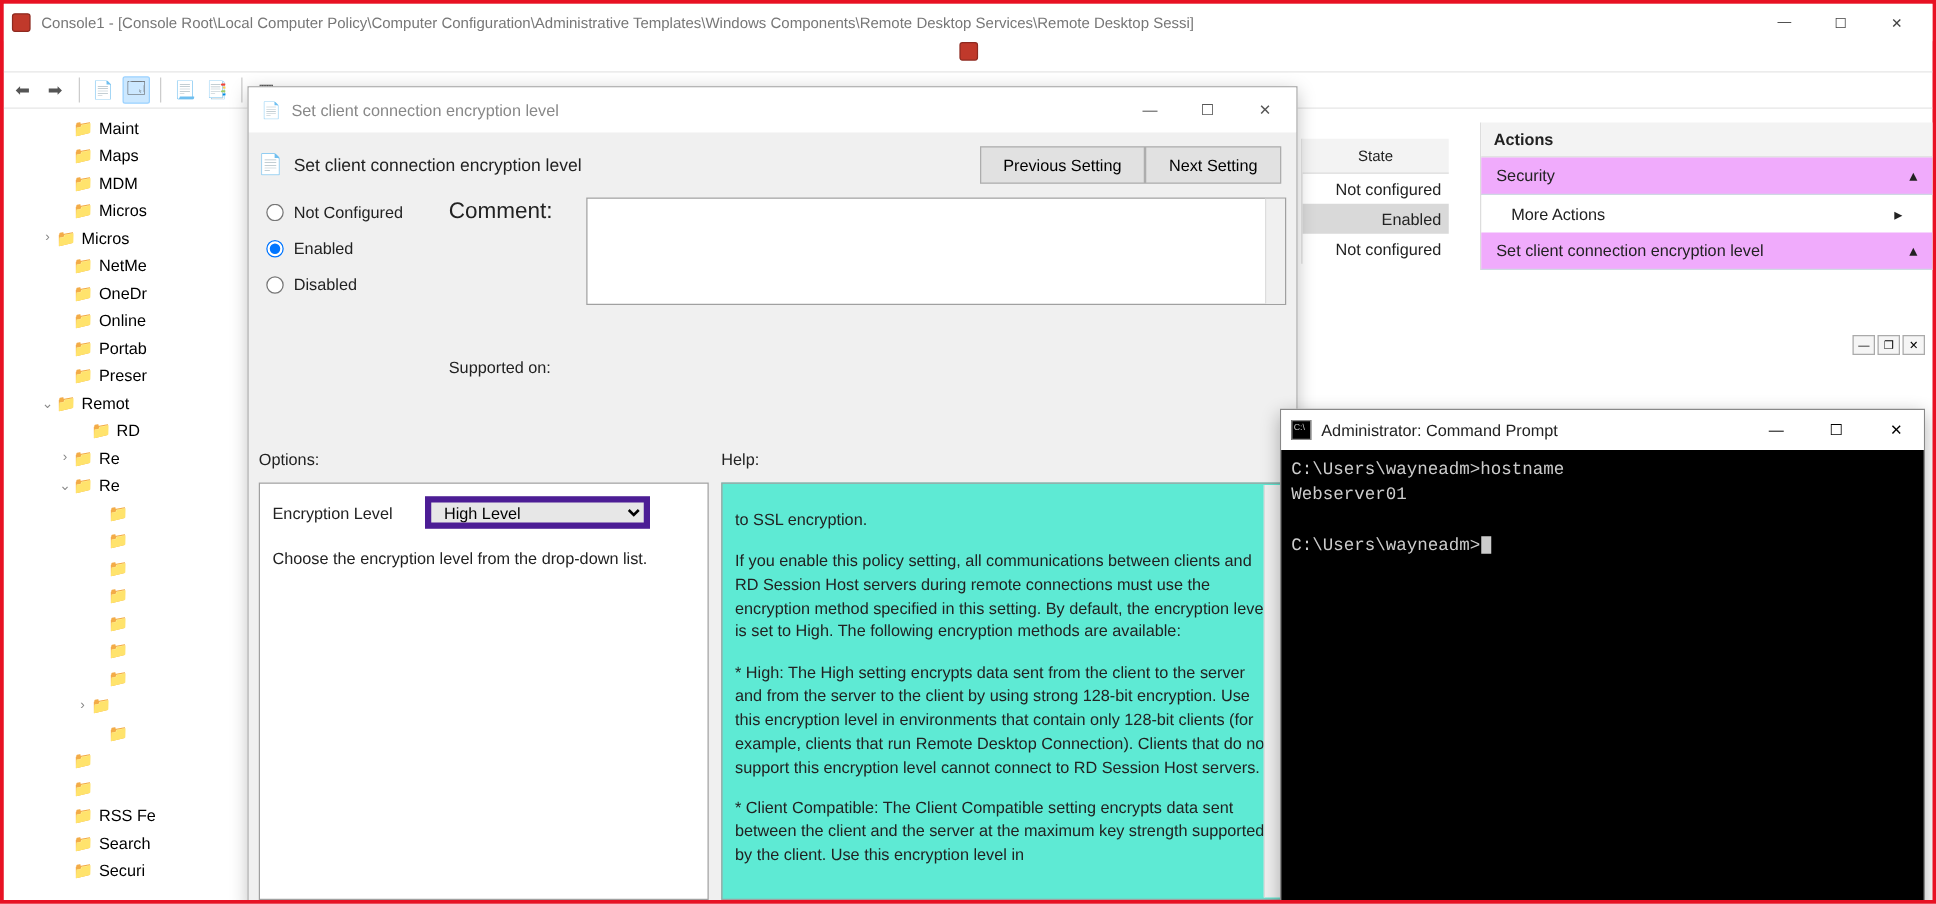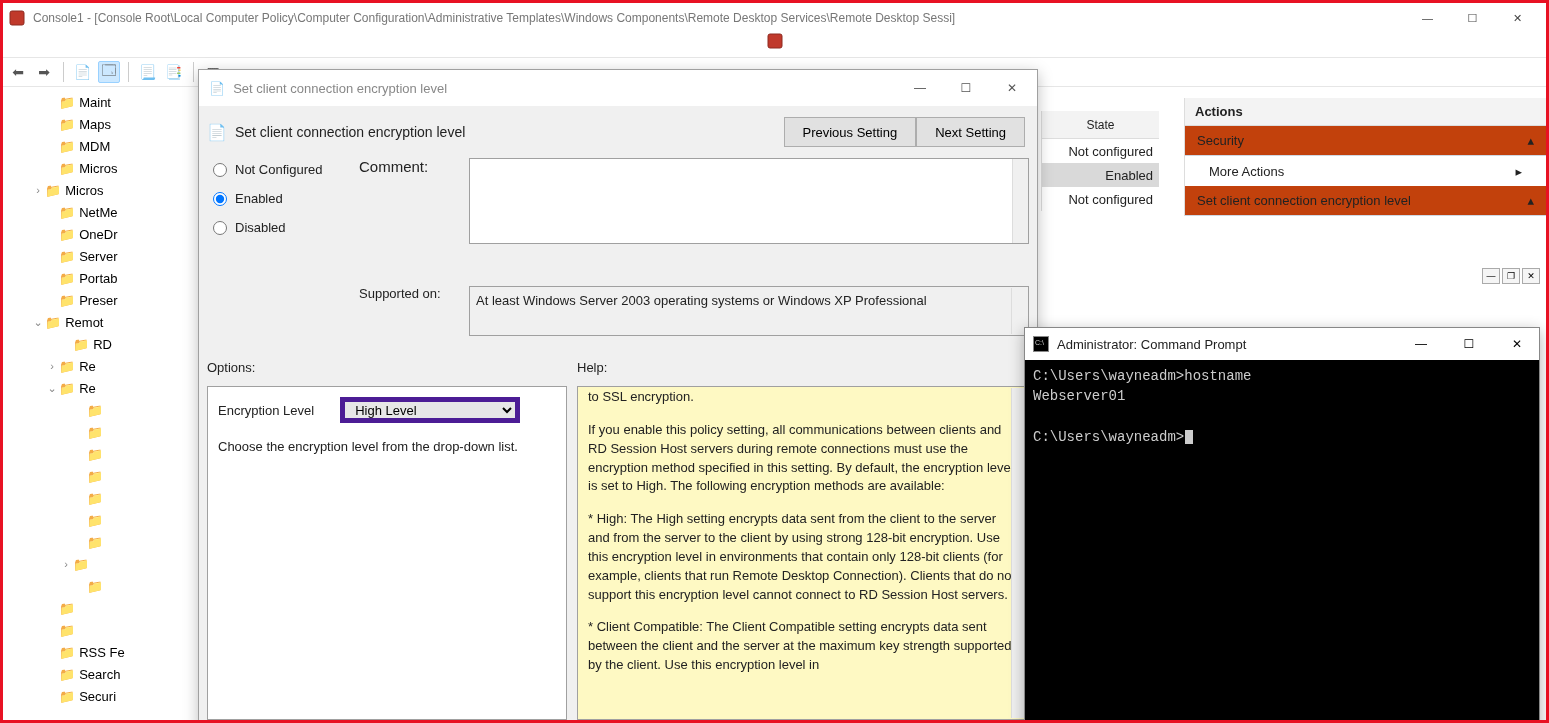--- a/index.html
+++ b/index.html
@@ -107,21 +107,21 @@
 .state-col .cell{height:24px;display:flex;align-items:center;justify-content:flex-end;padding-right:6px;font-size:13px;}
 .state-col .cell.sel{background:#d9d9d9;}
 
 
 .actions-pane{
   position:absolute; right:0; top:11px; width:362px;
   border-left:1px solid #ddd;
   background:#fff;
 }
 .actions-pane .hdr{height:28px;background:#f3f3f3;padding:0 10px;display:flex;align-items:center;font-weight:600;font-size:13px;border-bottom:1px solid #ddd;}
-.actions-pane .section{height:30px;background:#c2410c;display:flex;align-items:center;padding:0 12px;font-size:13px;justify-content:space-between;border-bottom:1px solid #cfd8e3;}
+.actions-pane .section{height:30px;background:#f0abfc;display:flex;align-items:center;padding:0 12px;font-size:13px;justify-content:space-between;border-bottom:1px solid #cfd8e3;}
 .actions-pane .item{height:30px;display:flex;align-items:center;padding:0 24px;font-size:13px;justify-content:space-between;}
 
 
 .dialog{
   position:absolute;
   left:195px; top:-18px;
   width:840px; height:660px;
   background:#fff;
   border:1px solid #a0a0a0;
   box-shadow:0 4px 14px rgba(0,0,0,.25);
@@ -147,21 +147,21 @@
   height:30px;padding:0 18px;background:#e1e1e1;border:1px solid #adadad;font-size:13px;color:#000;
 }
 
 .state-radio{
   display:flex;flex-direction:column;gap:14px;margin-top:12px;margin-left:6px;font-size:13px;
 }
 .state-radio label{display:flex;align-items:center;gap:8px;}
 input[type=radio]{width:14px;height:14px;}
 
 .comment-block{position:absolute;left:160px;top:52px;right:8px;}
-.comment-block .lbl{font-size:15px;margin-bottom:4px;display:inline-block;vertical-align:top;}
+.comment-block .lbl{font-size:18px;margin-bottom:4px;display:inline-block;vertical-align:top;}
 .comment-block textarea{width:560px;height:86px;resize:none;border:1px solid #a0a0a0;font-family:inherit;font-size:13px;padding:4px;float:right;margin-right:0;}
 .clearfix::after{content:"";display:block;clear:both;}
 
 .supported-block{position:absolute;left:160px;top:180px;right:8px;}
 .supported-block .lbl{font-size:13px;display:inline-block;}
 .supported-block .box{width:560px;height:50px;border:1px solid #a0a0a0;background:#f0f0f0;float:right;font-size:13px;padding:6px;}
 
 .opt-help-row{position:absolute;left:8px;top:254px;right:8px;display:flex;}
 .opt-help-row span{font-size:13px;}
 .opt-help-row .opt{width:370px;}
@@ -169,21 +169,21 @@
 
 .options-panel{
   position:absolute;left:8px;top:280px;width:360px;bottom:8px;
   background:#fff;border:1px solid #a0a0a0;padding:10px;font-size:13px;
 }
 .options-panel select{width:180px;height:26px;border:5px solid #4c1d95;background:#e7e7e7;font-size:13px;padding:0 6px;}
 .options-panel .rowfield{display:flex;align-items:center;gap:26px;margin-bottom:16px;}
 
 .help-panel{
   position:absolute;left:378px;top:280px;right:8px;bottom:8px;
-  background:#fef9c3;border:1px solid #a0a0a0;padding:1px 10px;font-size:13px;overflow:hidden;line-height:1.45;
+  background:#5eead4;border:1px solid #a0a0a0;padding:20px 10px;font-size:13px;overflow:hidden;line-height:1.45;
 }
 .help-panel p{margin-bottom:14px;}
 
 
 .vscroll{position:absolute;right:1px;top:1px;bottom:1px;width:16px;background:#f0f0f0;border-left:1px solid #ddd;}
 .supported-block .vscroll, .comment-block .vscroll{right:1px;}
 
 
 .cmdwin{
   position:absolute;
@@ -294,21 +294,21 @@
         <span>NetMe</span>
       </div>
       <div class="node" style="padding-left: 42px;">
         <span class="exp"></span>
         <span class="folder-icon">📁</span>
         <span>OneDr</span>
       </div>
       <div class="node" style="padding-left: 42px;">
         <span class="exp"></span>
         <span class="folder-icon">📁</span>
-        <span>Server</span>
+        <span>Online</span>
       </div>
       <div class="node" style="padding-left: 42px;">
         <span class="exp"></span>
         <span class="folder-icon">📁</span>
         <span>Portab</span>
       </div>
       <div class="node" style="padding-left: 42px;">
         <span class="exp"></span>
         <span class="folder-icon">📁</span>
         <span>Preser</span>
@@ -466,24 +466,20 @@
       <div class="comment-block clearfix">
         <span class="lbl">Comment:</span>
         <div style="float:right;position:relative;">
           <textarea style=""></textarea>
           <div class="vscroll"></div>
         </div>
       </div>
 
       <div class="supported-block clearfix">
         <span class="lbl">Supported on:</span>
-        <div class="box" style="position:relative;">
-          <span>At least Windows Server 2003 operating systems or Windows XP Professional</span>
-          <div class="vscroll"></div>
-        </div>
       </div>
 
       <div class="opt-help-row">
         <span class="opt">Options:</span>
         <span class="help">Help:</span>
       </div>
 
       <div class="options-panel">
         <div class="rowfield">
           <span>Encryption Level</span>

